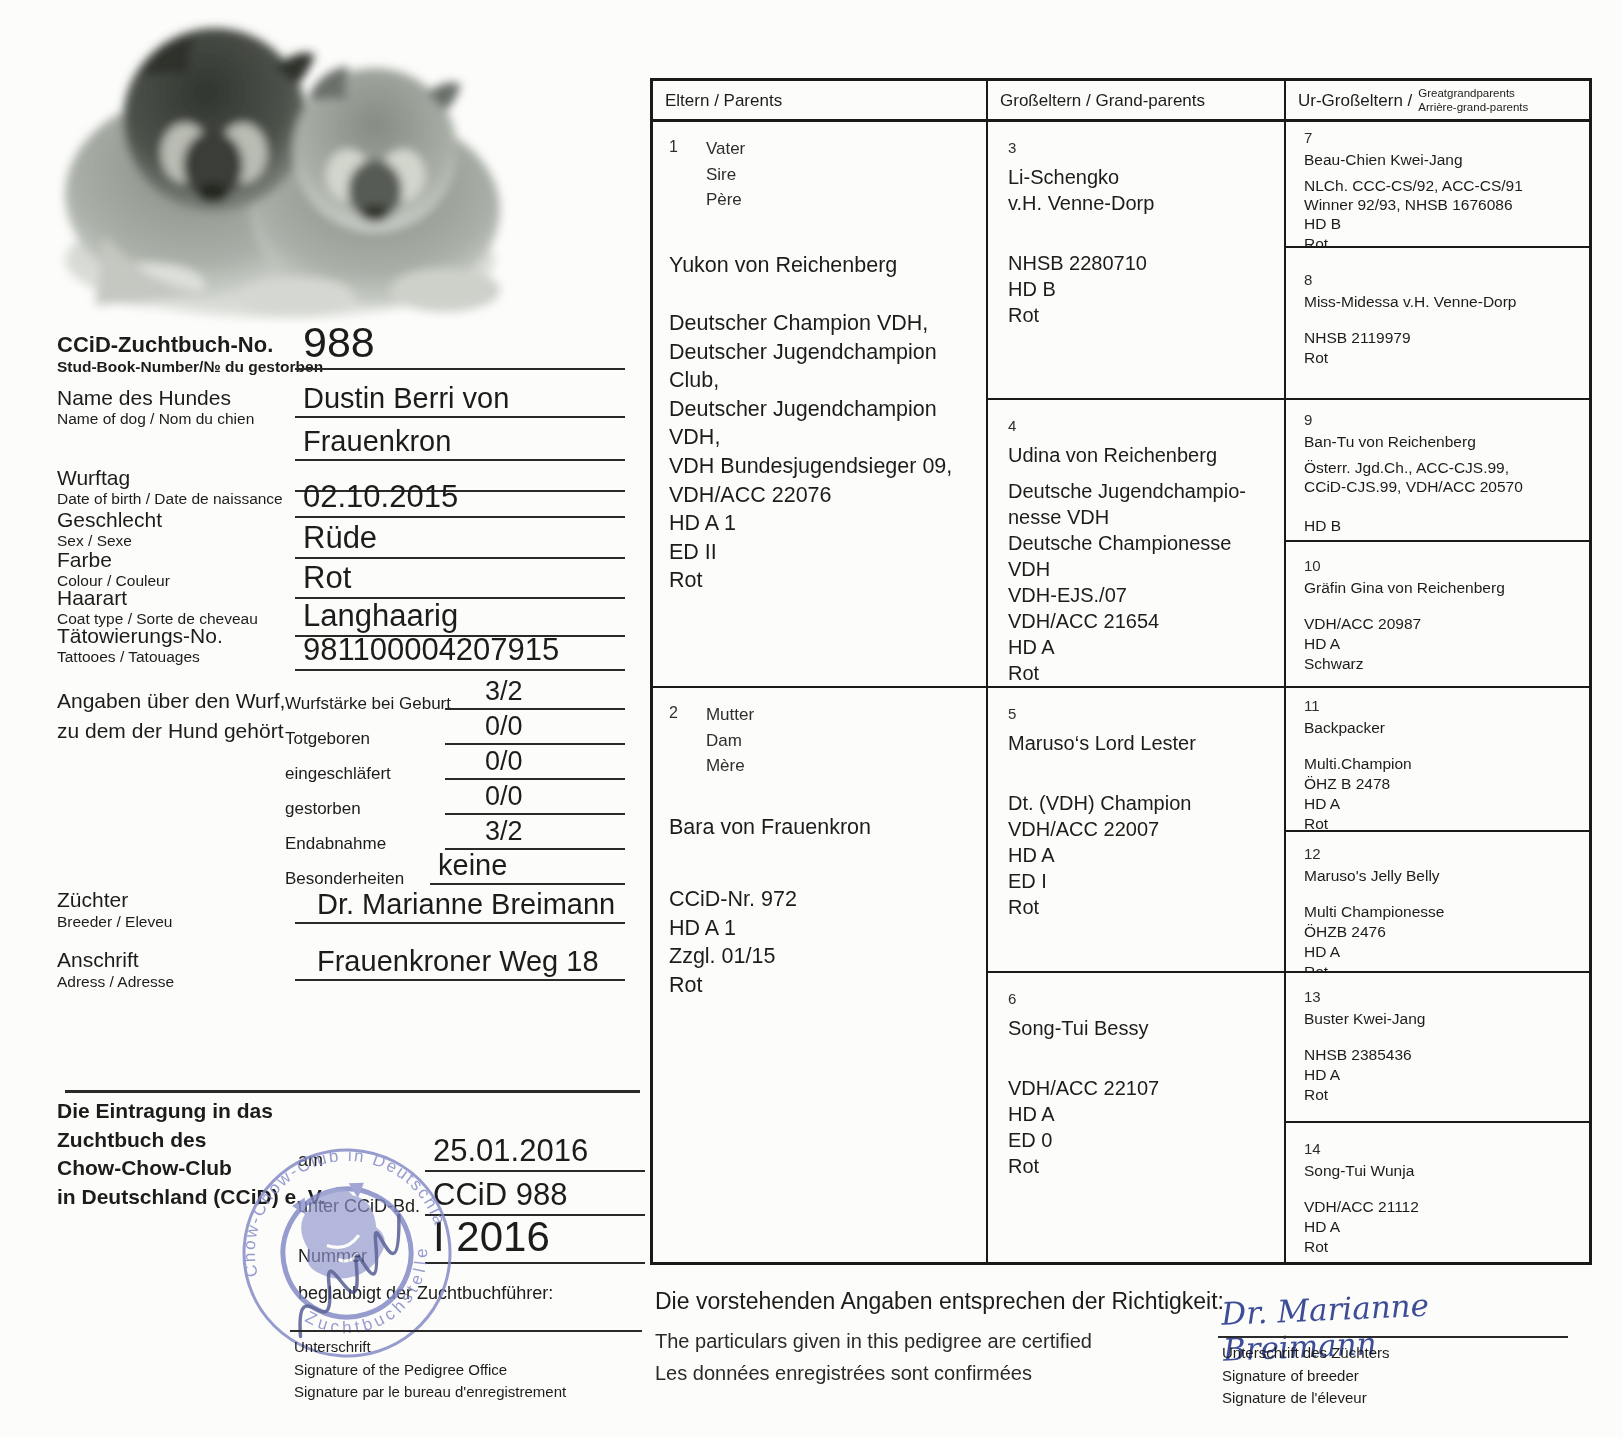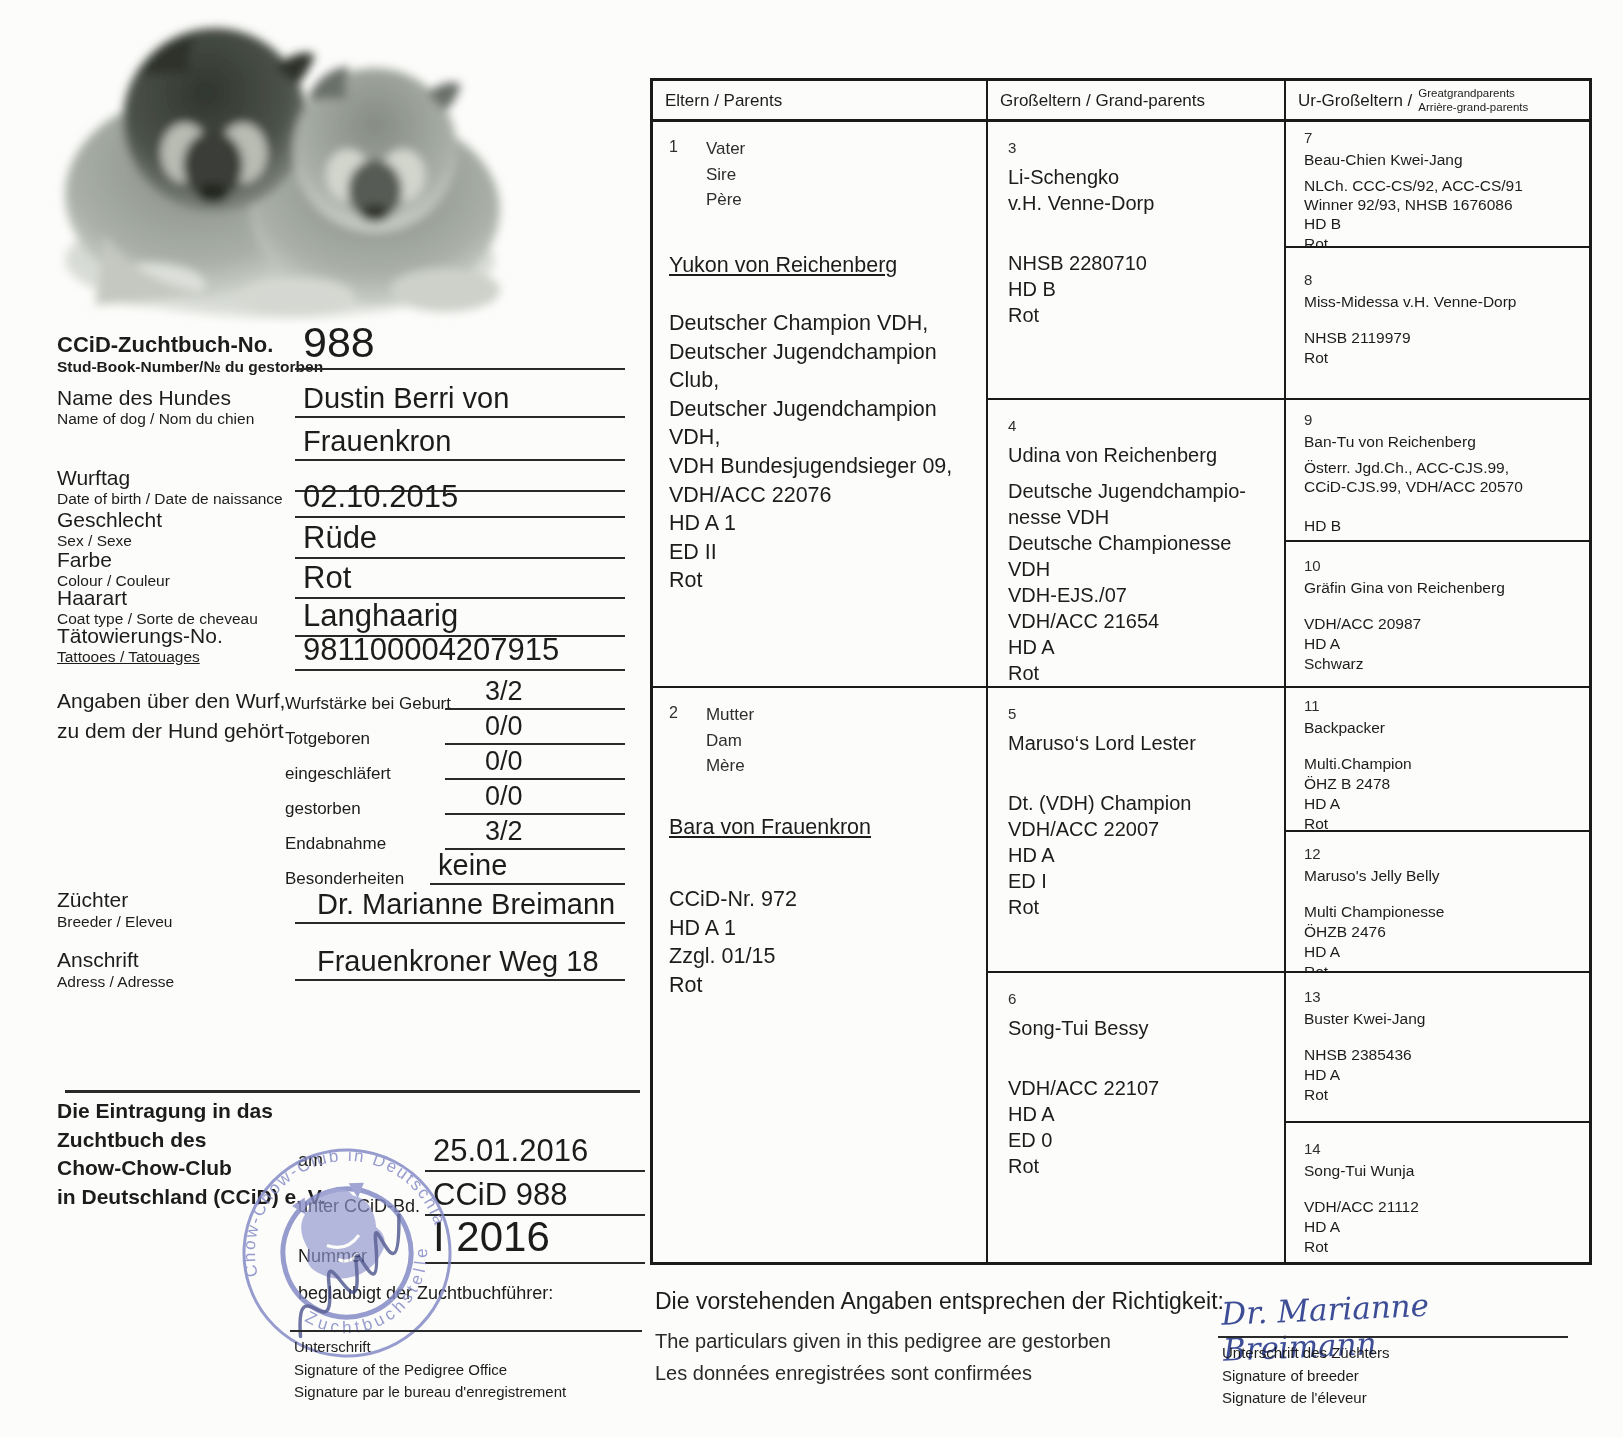--- a/index.html
+++ b/index.html
@@ -21,21 +21,21 @@
   .hline{position:absolute;background:#1a1a1a;height:2px;}
   .vline{position:absolute;background:#1a1a1a;width:2px;top:0;bottom:0;}
   .phead{position:absolute;top:0;height:40px;display:flex;align-items:center;
          font-size:17px;padding-left:12px;box-sizing:border-box;}
   .cell{position:absolute;box-sizing:border-box;overflow:hidden;}
   .col1{padding:14px 8px 0 16px;font-size:21.5px;line-height:1.33;}
   .col2{padding:16px 8px 0 20px;font-size:20px;line-height:1.3;}
   .col3{padding:6px 6px 0 18px;font-size:15.5px;line-height:1.28;}
   .cnumrole{display:flex;gap:28px;font-size:16px;color:#2e2e2e;}
   .cellrole{font-size:17px;line-height:1.5;}
-  .col1 .cname{margin-top:38px;text-decoration:underline;}
+  .col1 .cname{margin-top:38px;}
   .col1 .cdet{margin-top:30px;}
   .cnum{font-size:15px;color:#2e2e2e;}
   .col2 .cname{margin-top:6px;}
   .col2 .cdet{margin-top:34px;}
   .col2.tight .cdet{margin-top:10px;}
   .col3 .cname{margin-top:3px;}
   .col3 .cdet{margin-top:16px;}
   .col3.vtight .cdet{margin-top:6px;line-height:1.24;}
   .sigline{position:absolute;background:#2a2a2a;height:2px;}
   .inkblue{color:#3d4d96;}
@@ -126,21 +126,21 @@
       <span class="v32">Rot</span>
     </div>
 
   <div class="abs lbl" style="left:57px;top:586px;">Haarart</div>
   <div class="abs sub" style="left:57px;top:610px;">Coat type / Sorte de cheveau</div>
   <div class="uval" style="left:295px;top:598px;width:330px;height:37px;">
       <span class="v32">Langhaarig</span>
     </div>
 
   <div class="abs lbl" style="left:57px;top:624px;">Tätowierungs-No.</div>
-  <div class="abs sub" style="left:57px;top:648px;text-decoration:underline;">Tattooes / Tatouages</div>
+  <div class="abs sub" style="left:57px;top:648px;">Tattooes / Tatouages</div>
   <div class="uval" style="left:295px;top:632px;width:330px;height:37px;">
       <span class="v32">981100004207915</span>
     </div>
 
   <div class="abs lbl pre" style="left:57px;top:686px;line-height:1.45;">Angaben über den Wurf,
 zu dem der Hund gehört</div>
 
   <div class="abs smlbl" style="left:285px;top:694px;">Wurfstärke bei Geburt</div>
   <div class="uval" style="left:445px;top:672px;width:180px;height:36px;">
       <span class="v26" style="padding-left:40px;">3/2</span>
@@ -379,21 +379,21 @@
     <div class="cell col3" style="left:633px;top:1042px;width:306px;height:143px;padding-top:16px;">
       <div class="cnum">14</div>
       <div class="cname pre">Song-Tui Wunja</div>
       <div class="cdet pre">VDH/ACC 21112
 HD A
 Rot</div>
     </div>
   </div>
 
   <div class="abs" style="left:655px;top:1288px;font-size:23px;">Die vorstehenden Angaben entsprechen der Richtigkeit:</div>
-  <div class="abs" style="left:655px;top:1330px;font-size:20px;color:#2a2a2a;">The particulars given in this pedigree are gestorben</div>
+  <div class="abs" style="left:655px;top:1330px;font-size:20px;color:#2a2a2a;">The particulars given in this pedigree are certified</div>
   <div class="abs" style="left:655px;top:1362px;font-size:20px;color:#2a2a2a;">Les données enregistrées sont confirmées</div>
 
   <div class="abs inkblue" style="left:1222px;top:1288px;width:360px;font-size:31px;font-style:italic;transform:rotate(-2.5deg);font-family:'DejaVu Serif',serif;">Dr. Marianne Breimann</div>
   <div class="sigline" style="left:1218px;top:1336px;width:350px;"></div>
   <div class="abs" style="left:1222px;top:1344px;font-size:15px;">Unterschrift des Züchters</div>
   <div class="abs" style="left:1222px;top:1367px;font-size:15px;">Signature of breeder</div>
   <div class="abs" style="left:1222px;top:1389px;font-size:15px;">Signature de l'éleveur</div>
 
 </div>
 

